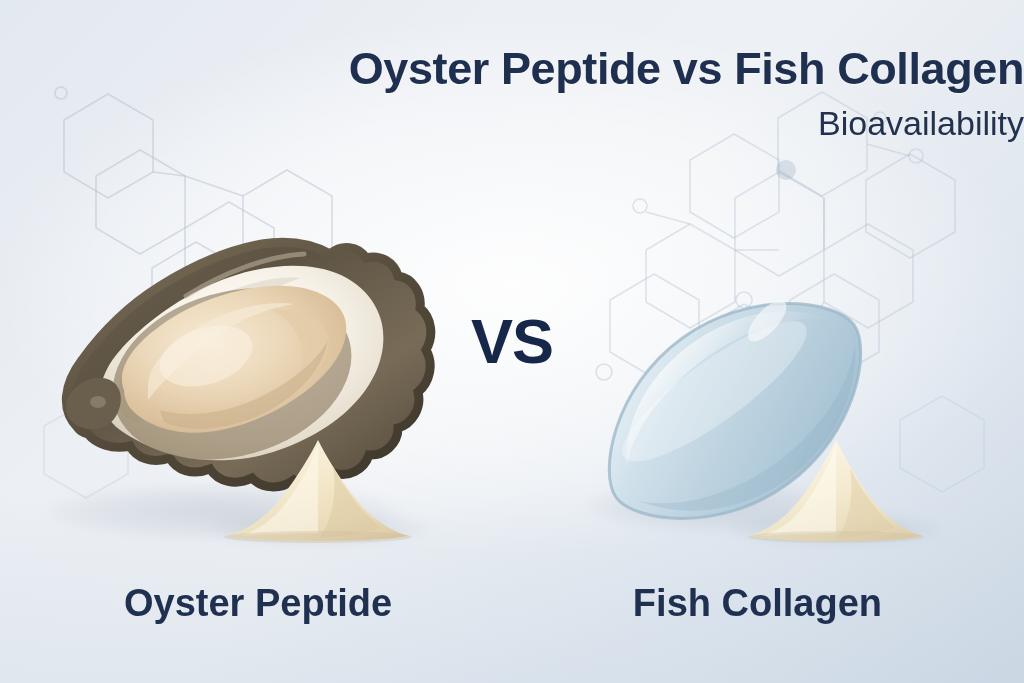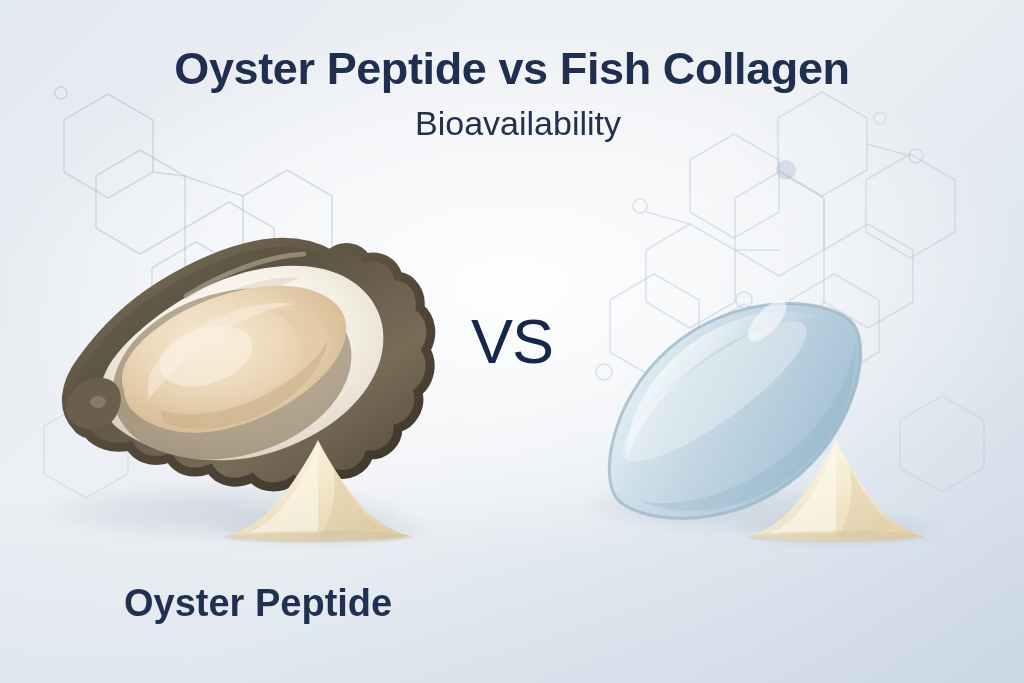--- a/index.html
+++ b/index.html
@@ -25,21 +25,21 @@
     pointer-events: none;
   }
   .molecules svg { display: block; width: 100%; height: 100%; }
 
   
   .title-wrap {
     position: absolute;
     top: 44px;
     left: 0;
     width: 100%;
-    text-align: center;
+    text-align: right;
     z-index: 6;
   }
   .main-title {
     font-size: 45px;
     font-weight: bold;
     letter-spacing: -0.4px;
     color: #1e2f4f;
     line-height: 1.12;
     margin: 0;
     text-shadow: 0 1px 2px rgba(255,255,255,0.55);
@@ -52,21 +52,21 @@
     margin: 9px 0 0 12px;
   }
 
   
   .vs-text {
     position: absolute;
     left: 50%;
     top: 341px;
     transform: translate(-50%, -50%);
     font-size: 63px;
-    font-weight: normal;
+    font-weight: bold;
     letter-spacing: -1px;
     color: #16274a;
     z-index: 8;
     text-shadow: 0 2px 4px rgba(255,255,255,0.5);
   }
 
   
   .label {
     position: absolute;
     bottom: 58px;
@@ -396,14 +396,15 @@
       </svg>
     </div>
 
   </div>
 
   <div class="bottom-tint"></div>
 
   <div class="vs-text">VS</div>
 
   <div class="label label-left">Oyster Peptide</div>
+  <div class="label label-right">Fish Collagen</div>
 
 </div>
 
 </body></html>

